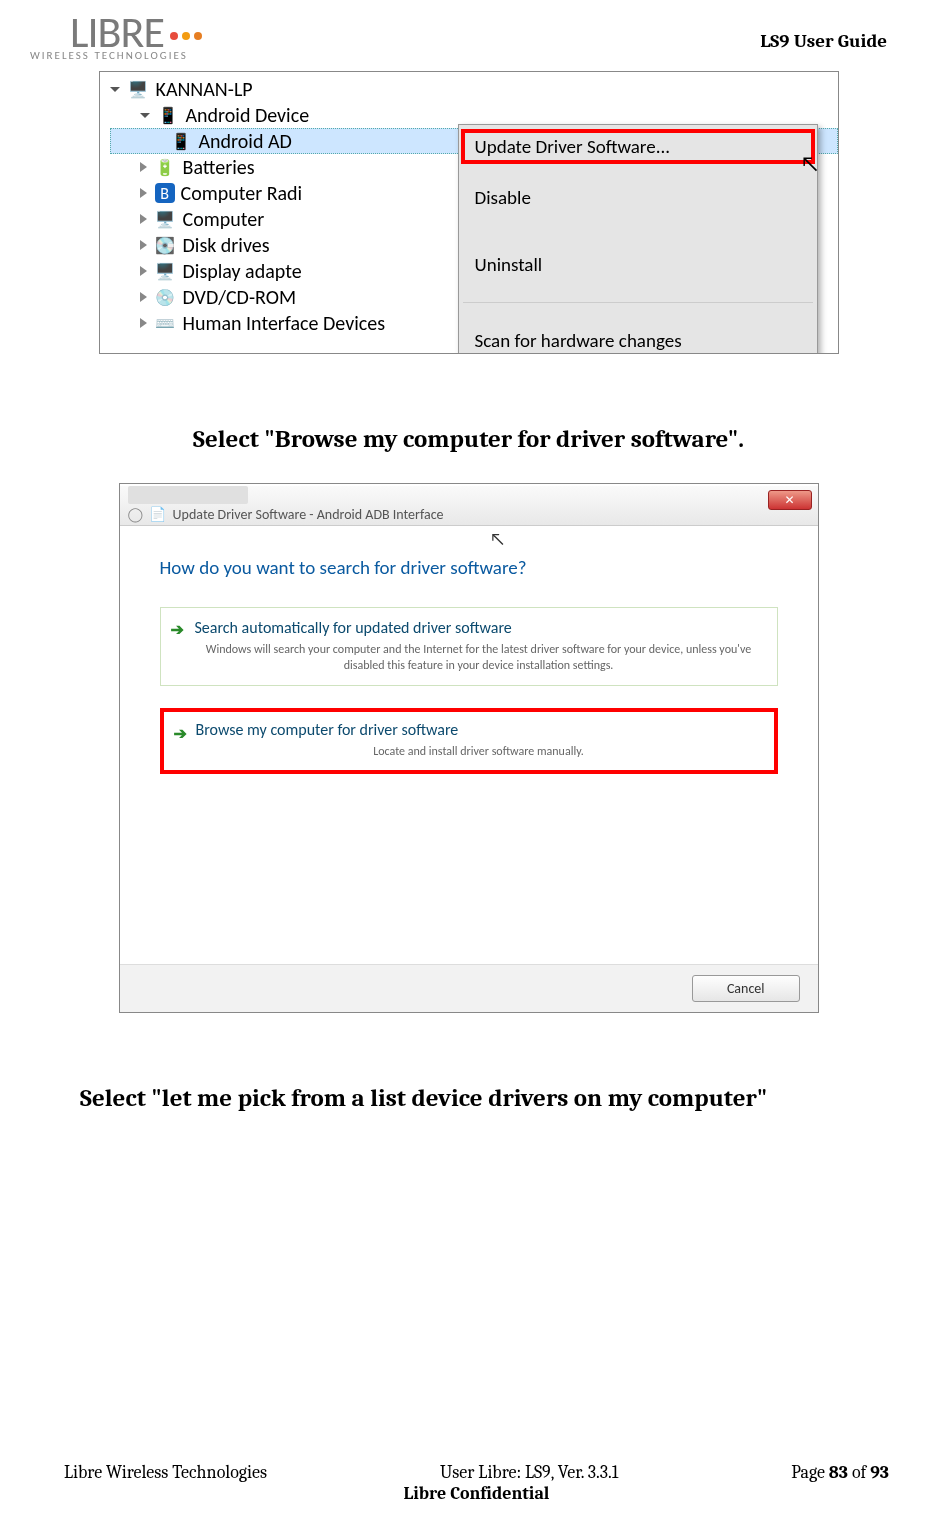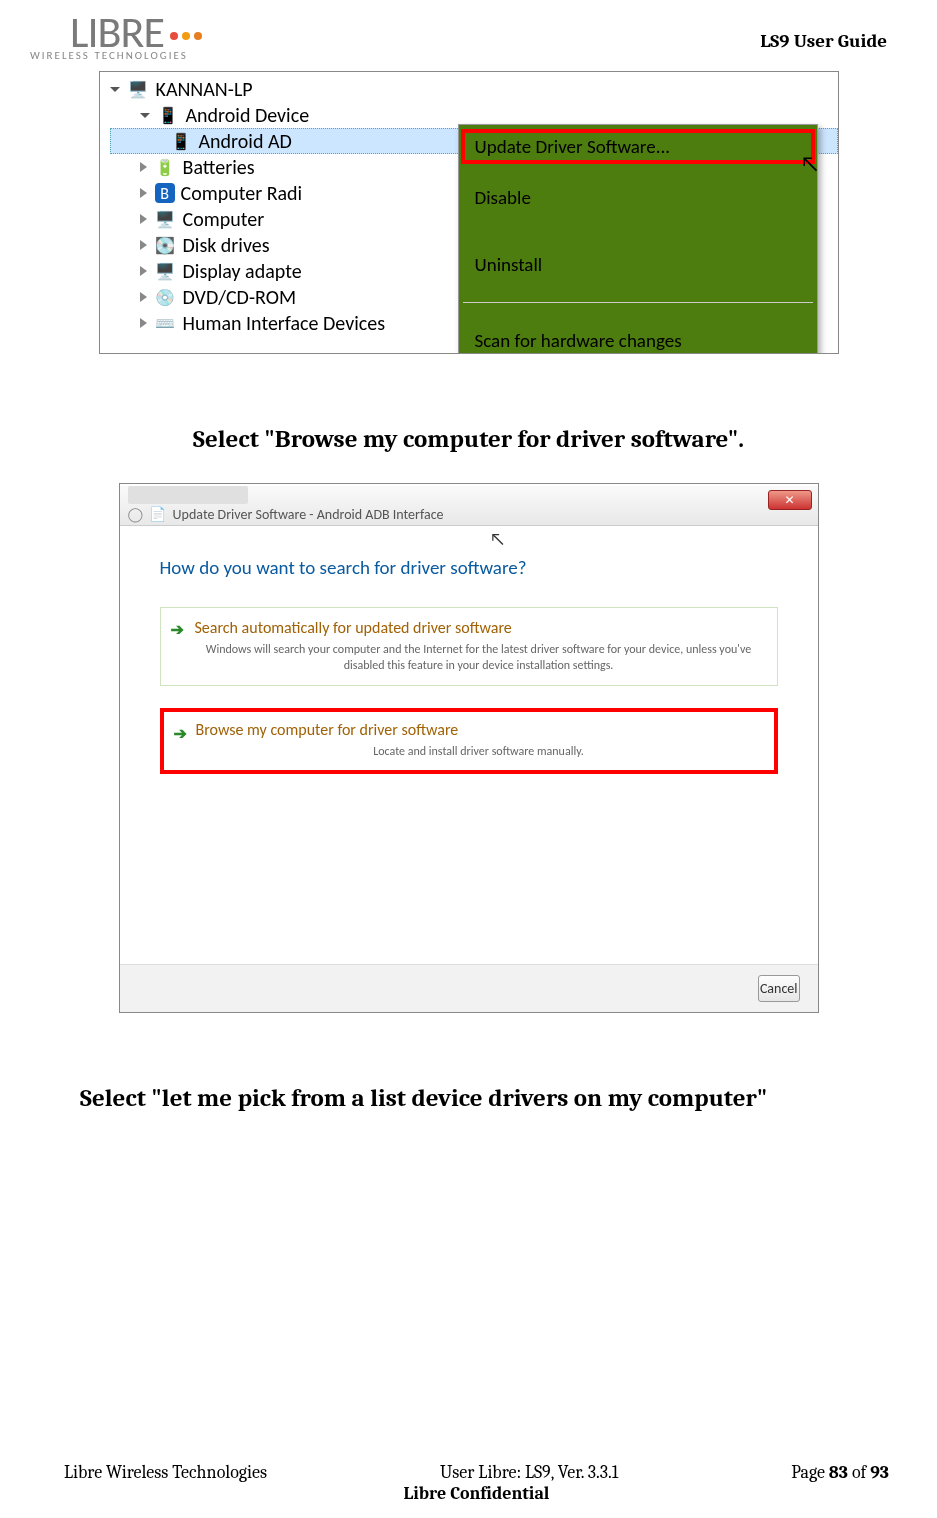--- a/index.html
+++ b/index.html
@@ -92,21 +92,21 @@
   .icon {
     width: 22px; height: 20px;
     display:inline-flex;align-items:center;justify-content:center;
     font-size:16px;
   }
   .context-menu {
     position: absolute;
     right: 20px;
     top: 52px;
     width: 360px;
-    background: #4d7c0f;
+    background: #e5e5e5;
     border: 1px solid #999;
     box-shadow: 3px 3px 6px rgba(0,0,0,0.3);
     padding: 4px 2px;
   }
   .ctx-item {
     padding: 22px 14px;
     font-size: 19px;
     cursor: default;
   }
   .ctx-sep { height: 1px; background: #ccc; margin: 4px 2px; }
@@ -175,32 +175,32 @@
   .opt-box {
     border:1px solid #cfe3c0;
     padding:10px 14px 12px 34px;
     margin-bottom:22px;
     position:relative;
   }
   .opt-box .arrow {
     position:absolute;left:10px;top:12px;
     color:#2a8a2a;font-weight:bold;font-size:16px;
   }
-  .opt-title { font-size:16px;color:#a16207;margin-bottom:4px;}
+  .opt-title { font-size:16px;color:#0c4a6e;margin-bottom:4px;}
   .opt-desc { font-size:12px;color:#666;line-height:1.35;text-align:center;}
   .opt-box.red { border:4px solid #ff0000; padding:8px 12px 10px 32px;}
   .wiz-cursor{position:absolute;left:370px;top:42px;font-size:18px;}
   .wiz-footer{
     position:absolute;bottom:0;left:0;right:0;
     height:48px;background:#f2f2f2;border-top:1px solid #ddd;
     display:flex;justify-content:flex-end;align-items:center;
     padding-right:18px;
   }
   .cancel-btn{
-    padding:4px 1px;border:1px solid #999;border-radius:3px;
+    padding:4px 34px;border:1px solid #999;border-radius:3px;
     background:linear-gradient(#fefefe,#e6e6e6);
     font-size:14px;
   }
   
   .page-footer{
     position:absolute;bottom:14px;left:16px;right:0;
     font-family: Cambria, Georgia, serif;
     font-size:18px;
     display:flex;flex-direction:column;align-items:center;
   }

